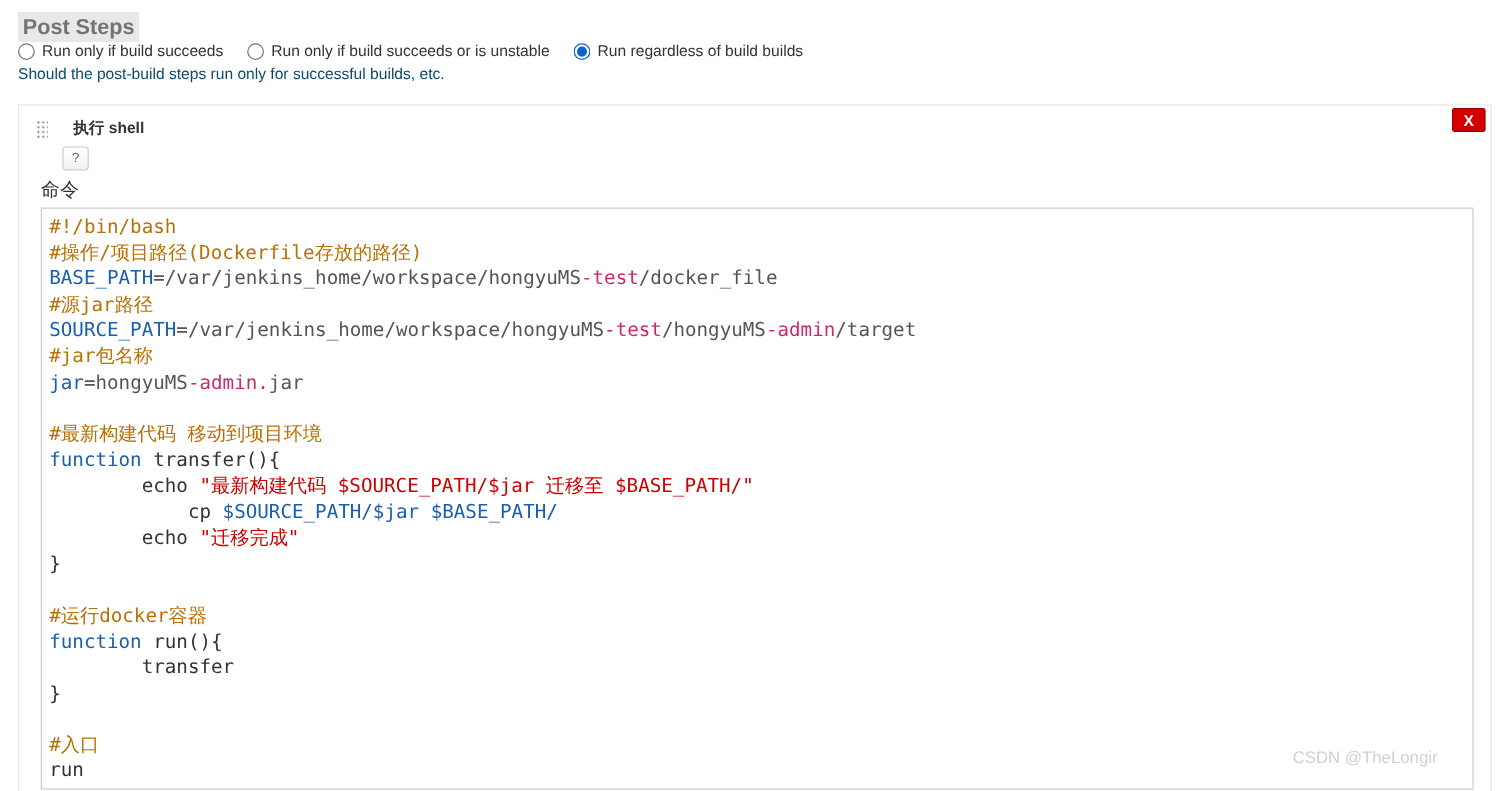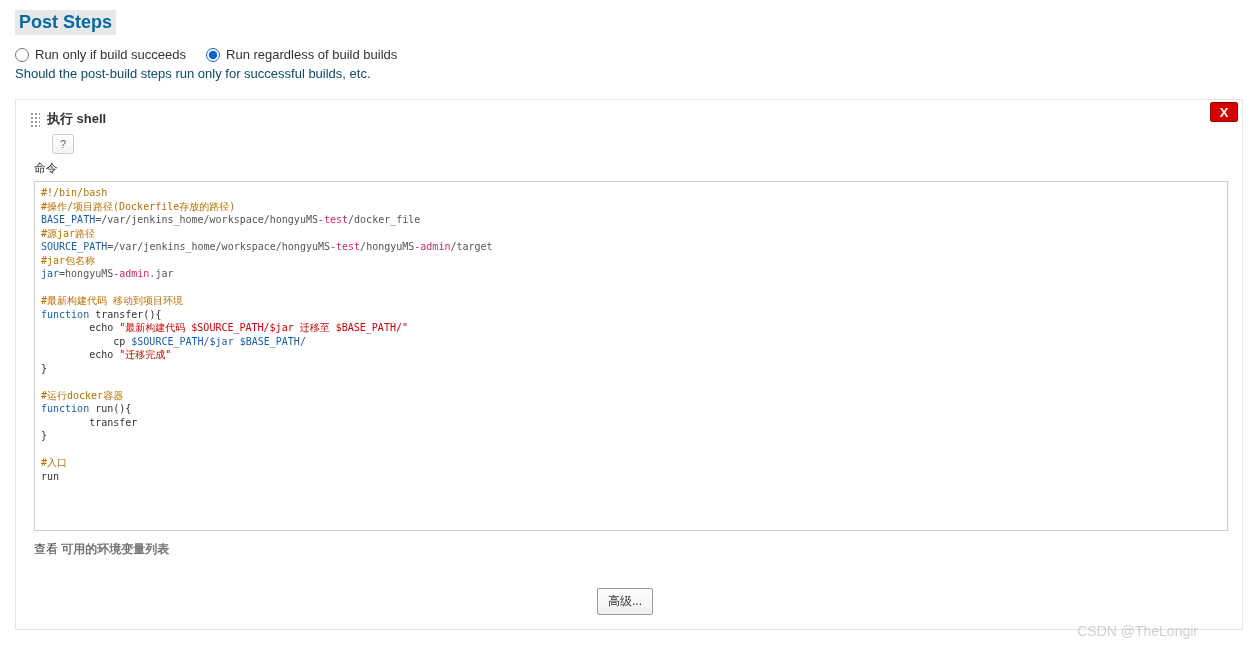--- a/index.html
+++ b/index.html
@@ -6,25 +6,24 @@
     body {
       font-family: Arial, Helvetica, sans-serif;
       font-size: 13px;
       color: #333;
       background: #fff;
       padding: 10px 15px;
     }
     .section-title {
       font-size: 18px;
       font-weight: bold;
-      color: #0369a1;
+      color: #737373;
       background: #e8e8e8;
       display: inline-block;
       padding: 2px 4px;
-      margin-bottom: 12px;
     }
     .radio-row {
       margin-bottom: 4px;
       display: flex;
       align-items: flex-start;
       gap: 6px;
     }
     .radio-row label {
       margin-right: 14px;
       display: inline-flex;
@@ -46,21 +45,21 @@
       position: relative;
       padding: 10px 14px 14px 14px;
       margin-bottom: 10px;
     }
     .step-header {
       font-weight: bold;
       font-size: 13px;
       margin-bottom: 6px;
       display: flex;
       align-items: flex-end;
-      gap: 7px;
+      gap: 21px;
     }
     .drag-handle {
       width: 10px;
       height: 16px;
       background-image: radial-gradient(circle, #999 1px, transparent 1px);
       background-size: 4px 4px;
       cursor: move;
     }
     .help-btn {
       width: 22px;
@@ -71,21 +70,21 @@
       font-size: 11px;
       color: #666;
       display: inline-flex;
       align-items: center;
       justify-content: center;
       cursor: pointer;
       margin-left: 22px;
       margin-bottom: 6px;
     }
     .field-label {
-      font-size: 12px;
+      font-size: 16px;
       color: #333;
       margin-left: 4px;
       margin-bottom: 4px;
     }
     .delete-btn {
       position: absolute;
       top: 2px;
       right: 4px;
       width: 28px;
       height: 20px;
@@ -97,21 +96,21 @@
       display: flex;
       align-items: center;
       justify-content: center;
       cursor: pointer;
       font-size: 13px;
     }
     .code-area {
       border: 1px solid #ccc;
       background: #fff;
       font-family: "SimSun", "NSimSun", monospace;
-      font-size: 10px;
+      font-size: 16px;
       line-height: 1.35;
       padding: 4px 6px;
       min-height: 350px;
       white-space: pre;
       overflow-x: auto;
       margin-left: 4px;
     }
     .c-key { color: #1a5fab; }
     .c-minus { color: #c92c6a; }
     .c-path { color: #555; }
@@ -158,20 +157,24 @@
 
 
 <div class="section-title">Post Steps</div>
 
 <div class="radio-row">
   <label>
     <input type="radio" name="r" style="">
     <span>Run only if build succeeds</span>
   </label>
   <label>
+    <input type="radio" name="r" style="">
+    <span>Run only if build succeeds or is unstable</span>
+  </label>
+  <label>
     <input type="radio" name="r" checked="" style="">
     <span>Run regardless of build builds</span>
   </label>
 </div>
 
 <div class="hint">Should the post-build steps run only for successful builds, etc.</div>
 
 <div class="step-box">
   <div class="delete-btn">X</div>
 

